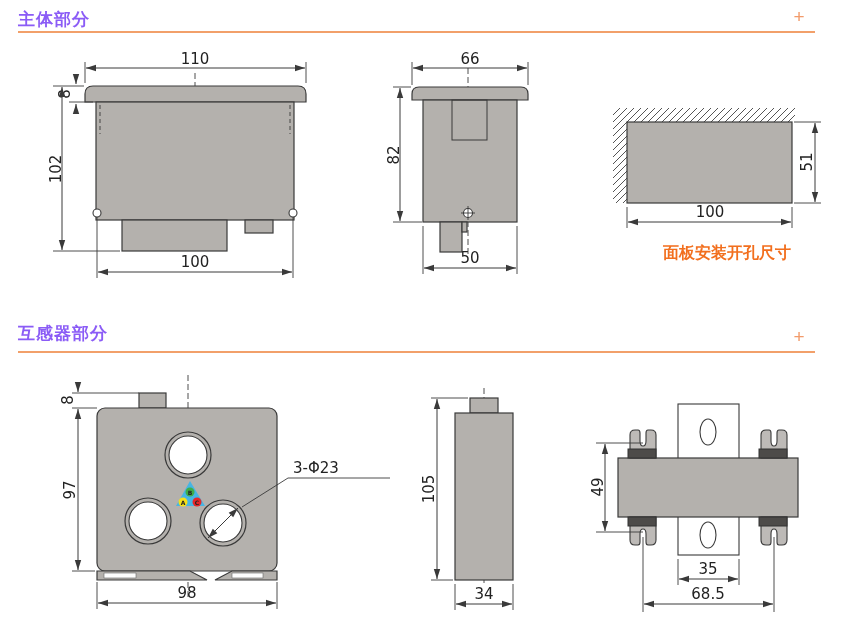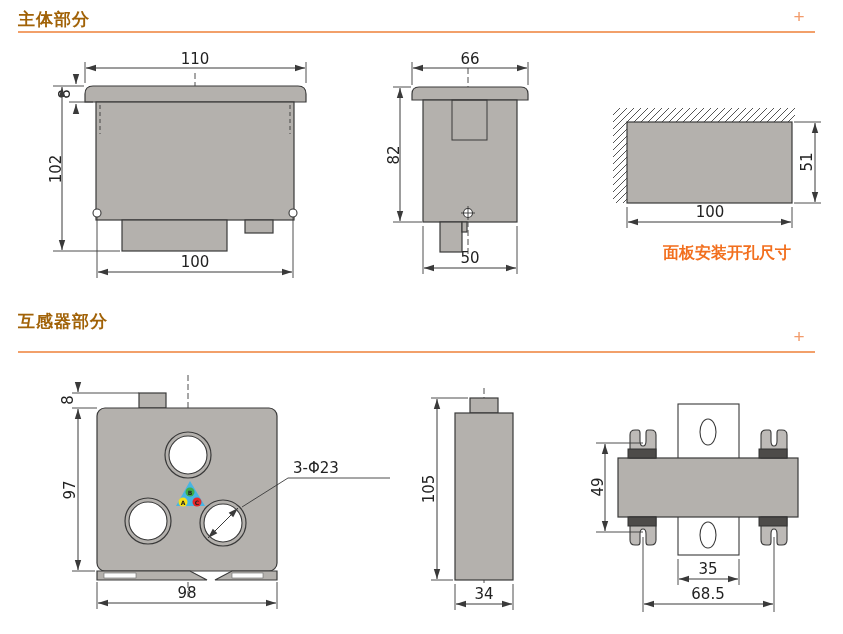--- a/index.html
+++ b/index.html
@@ -1,18 +1,18 @@
 <!DOCTYPE html>
 <html><head>
 <meta charset="utf-8">
 <style>
   html,body{margin:0;padding:0;background:#fff;}
   #screen{position:relative;width:843px;height:634px;background:#fff;overflow:hidden;
           font-family:"Liberation Sans",sans-serif;}
-  .sec-title{position:absolute;left:18px;font-size:17px;font-weight:bold;color:#a16207;
+  .sec-title{position:absolute;left:18px;font-size:17px;font-weight:bold;color:#8b5cf6;
              letter-spacing:1px;}
   .sec-plus{position:absolute;left:789px;width:20px;text-align:center;font-size:19px;
             font-weight:300;color:#f29b6b;}
   .sec-rule{position:absolute;left:18px;width:797px;height:2px;background:#f2a06a;}
   .cap{font-weight:bold;fill:#f26f1e;font-size:16px;}
   svg{position:absolute;}
   svg text{font-family:"DejaVu Sans","Liberation Sans",sans-serif;font-size:15px;fill:#222;}
   .shape{fill:#b4b1ad;stroke:#3a3a3a;stroke-width:1.2;}
   .shape-light{fill:#bdbab7;stroke:#3a3a3a;stroke-width:1.1;}
   .white{fill:#ffffff;stroke:#3a3a3a;stroke-width:1.1;}
@@ -114,21 +114,21 @@
     <line class="dim" x1="210" y1="28" x2="210" y2="107" marker-start="url(#arr)" marker-end="url(#arr)"></line>
     <text transform="rotate(-90 202 67)" x="202" y="67" text-anchor="middle" dominant-baseline="middle">51</text>
 
     <line class="ext" x1="22" y1="112" x2="22" y2="133"></line>
       <line class="ext" x1="187" y1="112" x2="187" y2="133"></line>
     <line class="dim" x1="23" y1="127" x2="186" y2="127" marker-start="url(#arr)" marker-end="url(#arr)"></line>
     <text x="105" y="122" text-anchor="middle">100</text>
     <text class="cap" x="122" y="163" text-anchor="middle">面板安装开孔尺寸</text>
   </svg>
 
-  <div class="sec-title" style="top:310px;">互感器部分</div>
+  <div class="sec-title" style="top:322px;">互感器部分</div>
   <div class="sec-plus" style="top:326px;">+</div>
   <div class="sec-rule" style="top:351px;"></div>
 
   <svg style="left:45px;top:370px;" width="360" height="250">
     <line class="cl" x1="143" y1="5" x2="143" y2="228"></line>
     <rect class="shape" x="94" y="23" width="27" height="15"></rect>
     <rect class="shape" x="52" y="38" width="180" height="163" rx="8"></rect>
     <g>
       <circle class="shape" cx="143" cy="85" r="23"></circle>
         <circle class="white" cx="143" cy="85" r="19"></circle>

